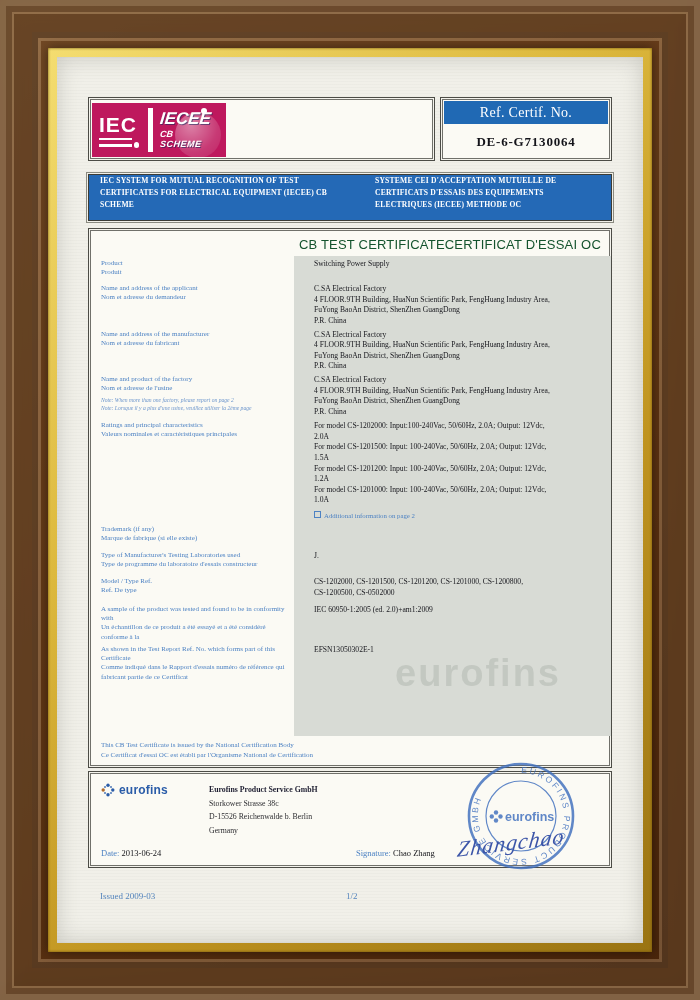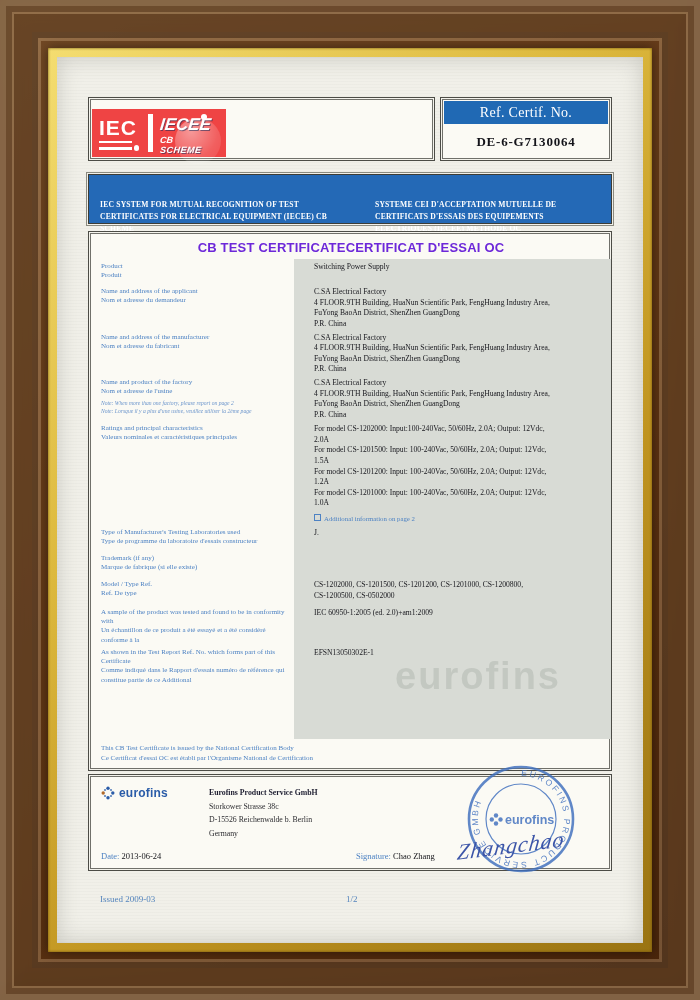--- a/index.html
+++ b/index.html
@@ -26,21 +26,21 @@
     box-shadow:inset 0 0 22px rgba(95,95,82,.28);}
 
   
   .cert{position:absolute;left:31px;top:40px;width:524px;color:#1b1b20;}
 
   .dbox{border:1px solid #4c4c46;box-shadow:inset 0 0 0 1px #f4f3ec, inset 0 0 0 2px #70706a;background:#fbfaf4;box-sizing:border-box;}
 
   
   .header-row{display:flex;gap:5px;height:64px;}
   .box-logo{flex:1;position:relative;display:flex;}
-  .logo-panel{position:absolute;left:3px;top:11px;bottom:3px;width:134px;background:#ef4444;
+  .logo-panel{position:absolute;left:3px;top:5px;bottom:3px;width:134px;background:#be185d;
     display:flex;align-items:center;padding:5px 7px;box-sizing:border-box;color:#fff;}
   .iec-word{font-family:"Liberation Sans",sans-serif;font-weight:bold;font-size:21px;letter-spacing:1px;line-height:1;}
   .iec-bars{position:relative;height:9px;width:40px;margin-top:3px;}
   .iec-bars .b{position:absolute;left:0;right:7px;height:2.4px;background:#fff;}
   .iec-bars .b1{top:0}.iec-bars .b2{bottom:0}
   .iec-bars .dot{position:absolute;right:0;bottom:-1px;width:5.5px;height:5.5px;border-radius:50%;background:#fff;}
   .logo-sep{width:5px;background:#fff;align-self:stretch;margin:0 7px 0 9px;}
   .iecee{position:relative;flex:1;font-family:"Liberation Sans",sans-serif;font-style:italic;font-weight:bold;align-self:stretch;}
   .globe{position:absolute;right:-2px;top:4px;width:46px;height:46px;border-radius:50%;
     background:radial-gradient(circle at 35% 30%, rgba(255,255,255,.45), rgba(255,255,255,.15) 60%, rgba(255,255,255,.05));}
@@ -48,28 +48,28 @@
   .iecee-word{position:relative;font-size:17px;transform:skewX(-6deg);line-height:1;margin-top:2px;text-shadow:1px 1px 0 rgba(0,40,90,.5);}
   .iecee-cb{position:relative;font-size:9px;transform:skewX(-6deg);line-height:1.2;margin-top:2px;}
   .iecee-scheme{position:relative;font-size:9px;transform:skewX(-6deg);line-height:1;letter-spacing:.5px;text-shadow:1px 1px 0 rgba(0,40,90,.5);}
   .box-ref{width:172px;display:flex;flex-direction:column;}
   .ref-head{height:23px;margin:3px 3px 0 3px;background:#2069b4;color:#fefefe;display:flex;align-items:center;justify-content:center;
     font-size:14px;letter-spacing:.3px;}
   .ref-num{flex:1;display:flex;align-items:center;justify-content:center;font-weight:bold;font-size:13px;letter-spacing:.8px;color:#14141a;}
 
   
   .banner{margin-top:13px;height:47px;background:#2469b6;border:1.5px solid #3c3c36;outline:1px solid #8a8a80;outline-offset:1px;
-    box-sizing:border-box;display:flex;justify-content:space-between;padding:24px 11px;color:#fff;
+    box-sizing:border-box;display:flex;justify-content:space-between;padding:0 11px;color:#fff;
     font-weight:bold;font-size:7.6px;line-height:1.55;letter-spacing:.2px;}
   .banner .col-en{width:47%;} .banner .col-fr{width:45%;}
 
   
   .main-box{margin-top:7px;height:540px;display:flex;flex-direction:column;position:relative;}
-  .title-row{display:flex;justify-content:center;padding:8px 10px 4px 12px;
-    font-family:"Liberation Sans",sans-serif;font-weight:bold;font-size:13px;color:#6d28d9;letter-spacing:.2px;}
+  .title-row{display:flex;justify-content:flex-end;padding:8px 10px 4px 12px;
+    font-family:"Liberation Sans",sans-serif;font-weight:normal;font-size:13px;color:#14532d;letter-spacing:.2px;}
   .row{display:flex;}
   .lbl{width:205px;box-sizing:border-box;padding:3px 8px 0 12px;color:#4d82c3;font-size:7px;line-height:1.32;}
   .val{flex:1;background:#d8dbd5;box-sizing:border-box;padding:3px 8px 0 20px;font-size:7.6px;line-height:1.4;color:#17171d;white-space:pre-line;}
   .note{font-style:italic;font-size:5.6px;line-height:1.3;margin-top:4px;color:#6b95cc;}
   .h-product{min-height:25px}.h-addr1{min-height:42px}.h-addr2{min-height:37px}.h-factory{min-height:46px}
   .h-ratings{min-height:90px}.h-check{min-height:14px}.h-tm{min-height:26px}.h-labs{min-height:26px}
   .h-model{min-height:28px}.h-addl{min-height:30px}.h-sample{min-height:33px}.h-report{min-height:44px}
   .h-spacer{flex:1}
   .chk-line{color:#4d82c3;font-size:6.8px;}
   .chk-box{display:inline-block;width:5px;height:5px;border:1px solid #4d82c3;margin-right:3px;vertical-align:0;}
@@ -184,44 +184,44 @@
 1.2A
 For model CS-1201000: Input: 100-240Vac, 50/60Hz, 2.0A; Output: 12Vdc,
 1.0A</div>
           </div>
 
           <div class="row h-check">
             <div class="lbl"></div>
             <div class="val"><span class="chk-line"><span class="chk-box"></span><span>Additional information on page 2</span></span></div>
           </div>
 
+          <div class="row h-tm">
+            <div class="lbl"><span>Trademark (if any)</span><br><span>Marque de fabrique (si elle existe)</span></div>
+            <div class="val"></div>
+          </div>
+
           <div class="row h-labs">
             <div class="lbl"><span>Type of Manufacturer's Testing Laboratories used</span><br><span>Type de programme du laboratoire d'essais constructeur</span></div>
             <div class="val">J.</div>
-          </div>
-
-          <div class="row h-tm">
-            <div class="lbl"><span>Trademark (if any)</span><br><span>Marque de fabrique (si elle existe)</span></div>
-            <div class="val"></div>
           </div>
 
           <div class="row h-model">
             <div class="lbl"><span>Model / Type Ref.</span><br><span>Ref. De type</span></div>
             <div class="val">CS-1202000, CS-1201500, CS-1201200, CS-1201000, CS-1200800,
 CS-1200500, CS-0502000</div>
           </div>
 
 
           <div class="row h-sample">
             <div class="lbl"><span>A sample of the product was tested and found to be in conformity with</span><br><span>Un échantillon de ce produit a été essayé et a été considéré conforme à la</span></div>
             <div class="val">IEC 60950-1:2005 (ed. 2.0)+am1:2009</div>
           </div>
 
           <div class="row h-report">
-            <div class="lbl"><span>As shown in the Test Report Ref. No. which forms part of this Certificate</span><br><span>Comme indiqué dans le Rapport d'essais numéro de référence qui constitue partie de ce Additional</span></div>
+            <div class="lbl"><span>As shown in the Test Report Ref. No. which forms part of this Certificate</span><br><span>Comme indiqué dans le Rapport d'essais numéro de référence qui fabricant partie de ce Certificat</span></div>
             <div class="val">EFSN13050302E-1</div>
           </div>
 
           <div class="row h-spacer">
             <div class="lbl"></div>
             <div class="val"></div>
           </div>
 
           <div class="statement">This CB Test Certificate is issued by the National Certification Body
 Ce Certificat d'essai OC est établi par l'Organisme National de Certification</div>

